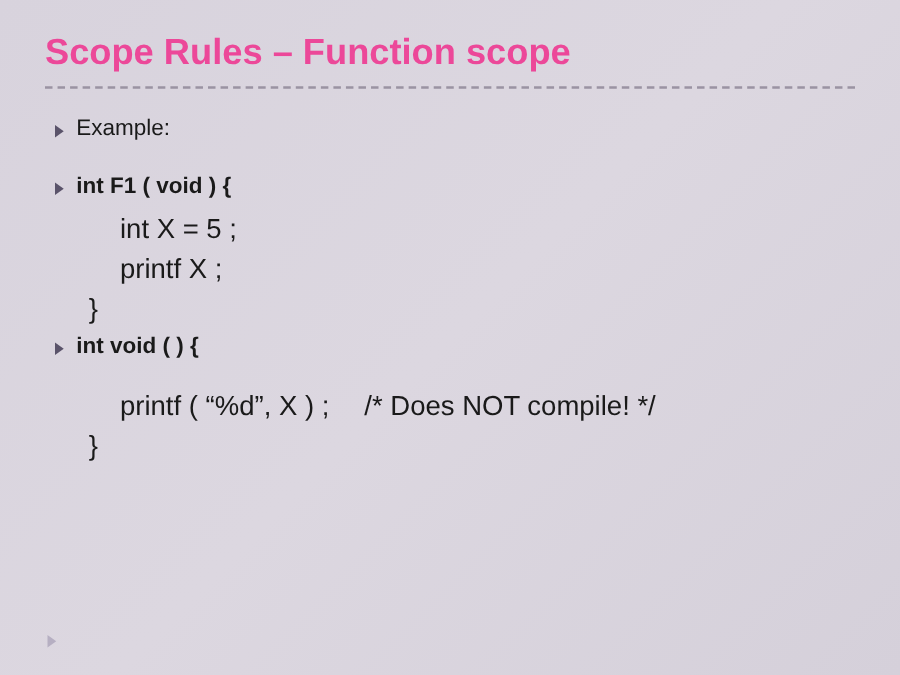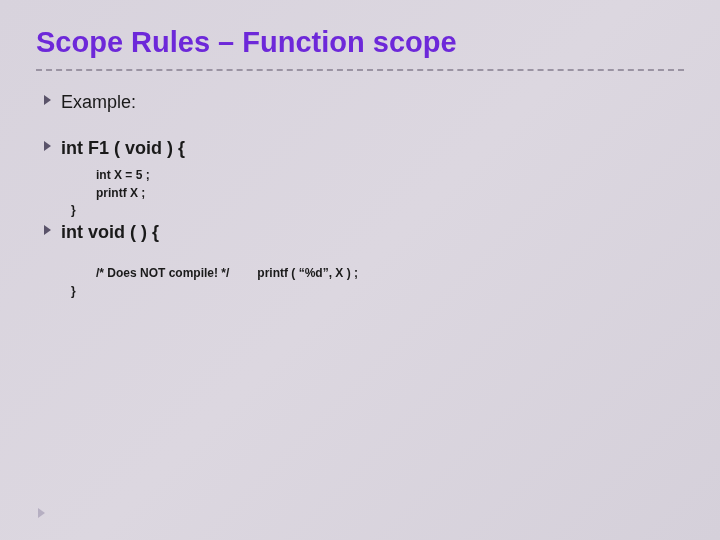--- a/index.html
+++ b/index.html
@@ -14,55 +14,55 @@
   }
   .slide {
     padding: 26px 36px 20px 36px;
     box-sizing: border-box;
     height: 100%;
     position: relative;
   }
   .title {
     font-size: 29px;
     font-weight: bold;
-    color: #6d28d9;
+    color: #ec4899;
     margin: 0 0 10px 0;
   }
   .divider {
     border: none;
     border-top: 2px dashed #9a93a2;
     margin: 0 0 18px 0;
   }
   .content {
     padding-left: 8px;
   }
   .bullet-line {
     display: flex;
-    align-items: flex-start;
+    align-items: center;
     margin-bottom: 6px;
   }
   .bullet-marker {
     width: 0;
     height: 0;
     border-top: 5px solid transparent;
     border-bottom: 5px solid transparent;
     border-left: 7px solid #5a536a;
     margin-top: 6px;
     margin-right: 10px;
     flex-shrink: 0;
   }
   .bullet-text {
     font-size: 18px;
     line-height: 1.45;
   }
   .indent-block {
     padding-left: 52px;
-    font-size: 12px;
+    font-size: 22px;
     line-height: 1.45;
-    font-weight: bold;
+    font-weight: normal;
   }
   .bold { font-weight: bold; }
   .spacer { height: 14px; }
   .two-col {
     display: flex;
     gap: 28px;
   }
   .corner-bullet {
     position: absolute;
     left: 38px;
@@ -101,22 +101,22 @@
     <div class="indent-block" style="padding-left:27px">}</div>
 
     <div class="bullet-line">
       <span class="bullet-marker"></span>
       <span class="bullet-text bold">int void ( ) {</span>
     </div>
 
     <div class="spacer"></div>
 
     <div class="indent-block two-col">
+      <span>printf ( “%d”, X ) ;</span>
       <span>/* Does NOT compile! */</span>
-      <span>printf ( “%d”, X ) ;</span>
     </div>
 
     <div class="indent-block" style="padding-left:27px">}</div>
 
   </div>
 
   <div class="corner-bullet"></div>
 </div>
 
 </body></html>

